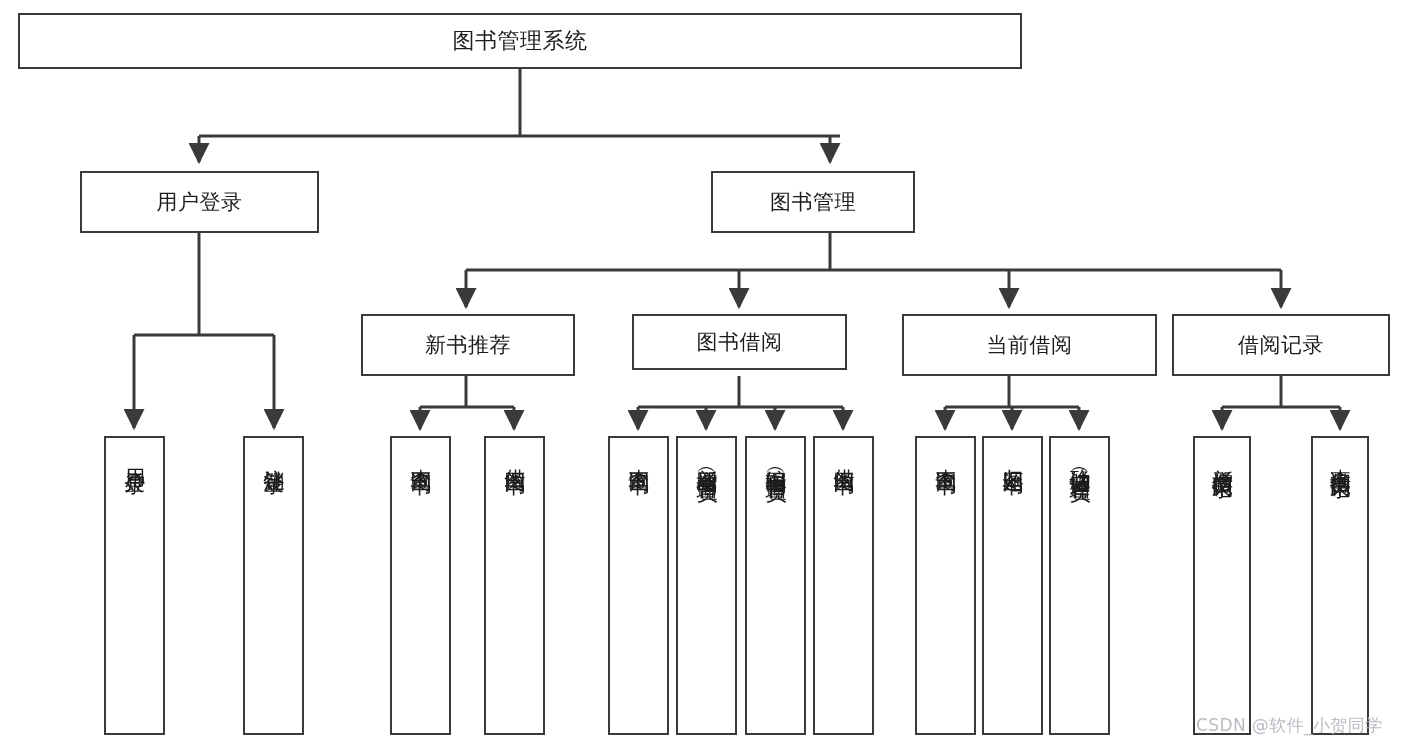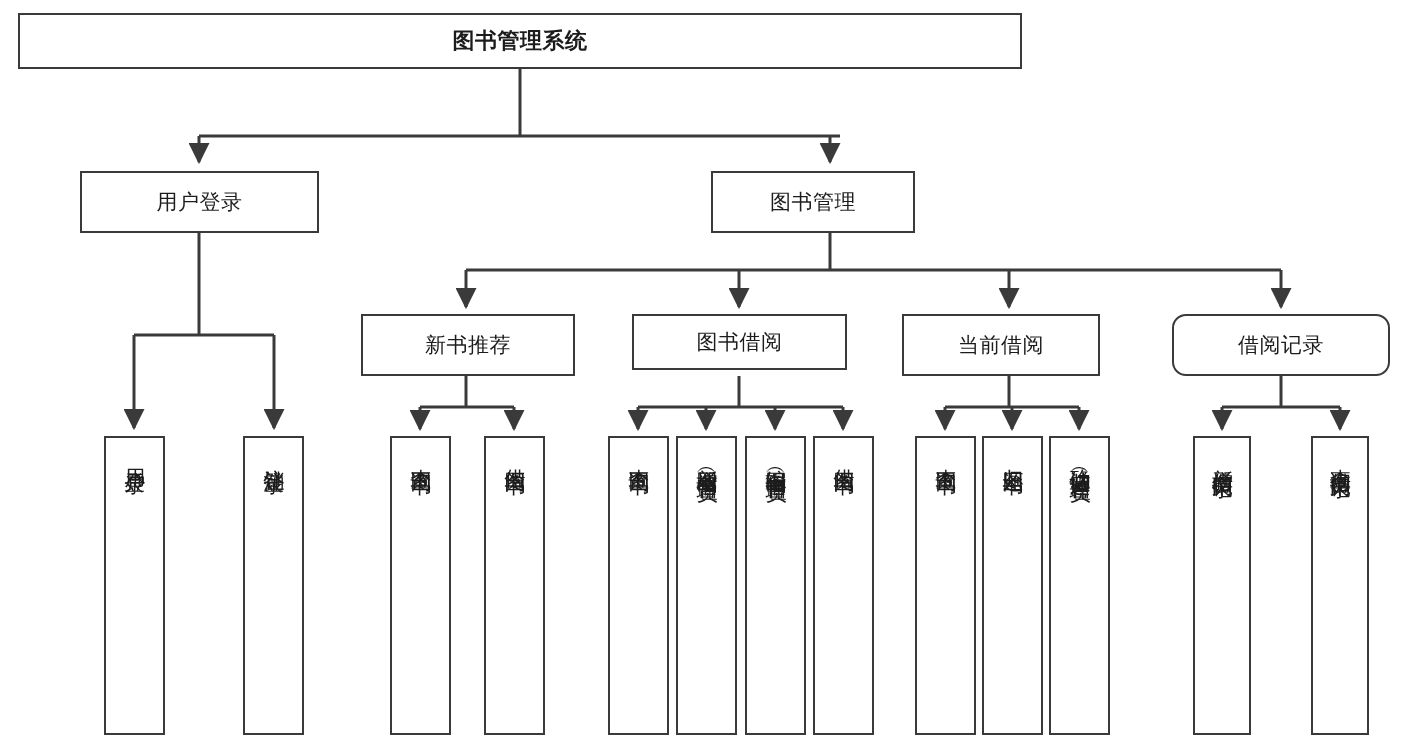--- a/index.html
+++ b/index.html
@@ -39,21 +39,20 @@
     display: block;
     text-align: center;
     line-height: 1.18;
     letter-spacing: 0.5px;
   }
   .node.horiz .label {
     font-size: 21px;
   }
   .node.root .label {
     font-size: 22px;
-    font-weight: bold;
   }
   .node.vert {
     align-items: flex-start;
     padding-top: 14px;
   }
   .node.vert .label {
     writing-mode: vertical-rl;
     text-orientation: upright;
     font-size: 21px;
     letter-spacing: 2px;
@@ -136,24 +135,24 @@
   <div class="node horiz" style="left:711px; top:171px; width:204px; height:62px;">
     <span class="label">图书管理</span>
   </div>
 
   <div class="node horiz" style="left:361px; top:314px; width:214px; height:62px;">
     <span class="label">新书推荐</span>
   </div>
   <div class="node horiz" style="left:632px; top:314px; width:215px; height:56px;">
     <span class="label">图书借阅</span>
   </div>
-  <div class="node horiz" style="left:902px; top:314px; width:198px; height:62px;">
+  <div class="node horiz" style="left:902px; top:314px; width:255px; height:62px;">
     <span class="label">当前借阅</span>
   </div>
-  <div class="node horiz" style="left:1172px; top:314px; width:218px; height:62px;border-radius:14px;">
+  <div class="node horiz" style="left:1172px; top:314px; width:218px; height:62px;">
     <span class="label">借阅记录</span>
   </div>
 
   <div class="node vert" style="left:104px; top:436px; width:61px; height:299px;">
     <span class="label">用户登录</span>
   </div>
   <div class="node vert" style="left:243px; top:436px; width:61px; height:299px;">
     <span class="label">注销登录</span>
   </div>
 
@@ -187,14 +186,15 @@
     <span class="label">确认归还（管理员）</span>
   </div>
 
   <div class="node vert" style="left:1193px; top:436px; width:58px; height:299px;">
     <span class="label">新增借阅记录</span>
   </div>
   <div class="node vert" style="left:1311px; top:436px; width:58px; height:299px;">
     <span class="label">查询借阅记录</span>
   </div>
 
+  <div class="watermark">CSDN @软件_小贺同学</div>
 
 </div>
 
 </body></html>

